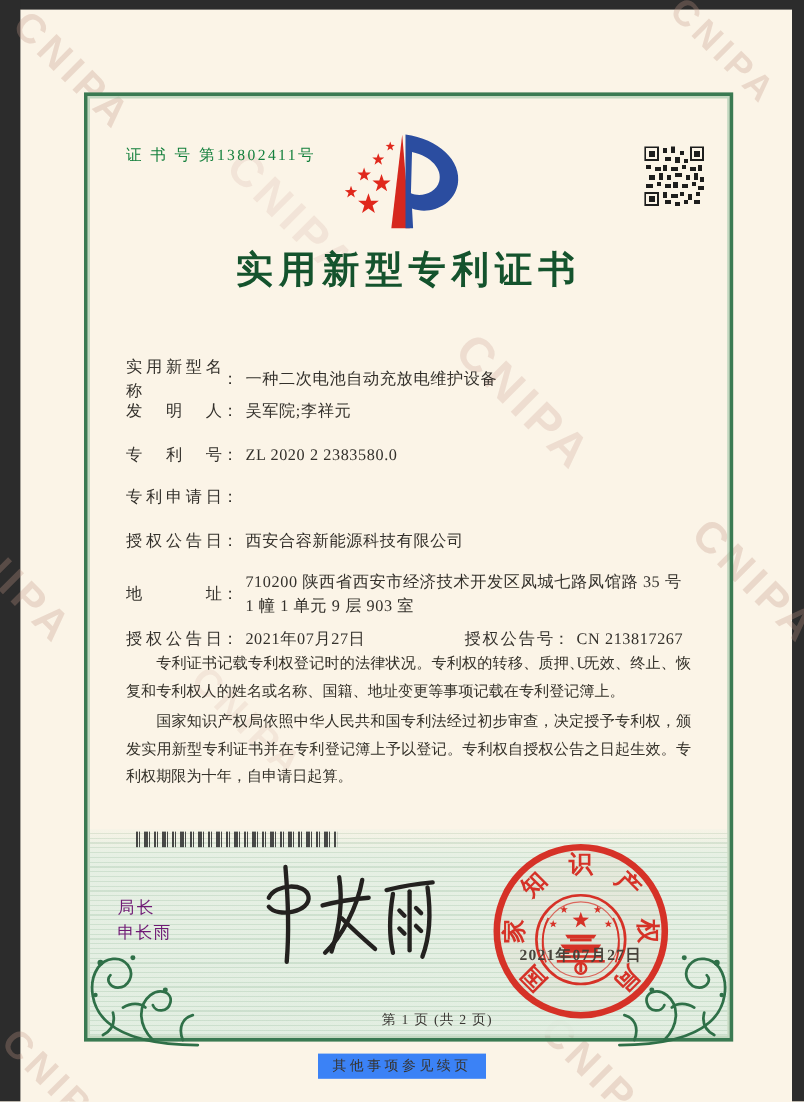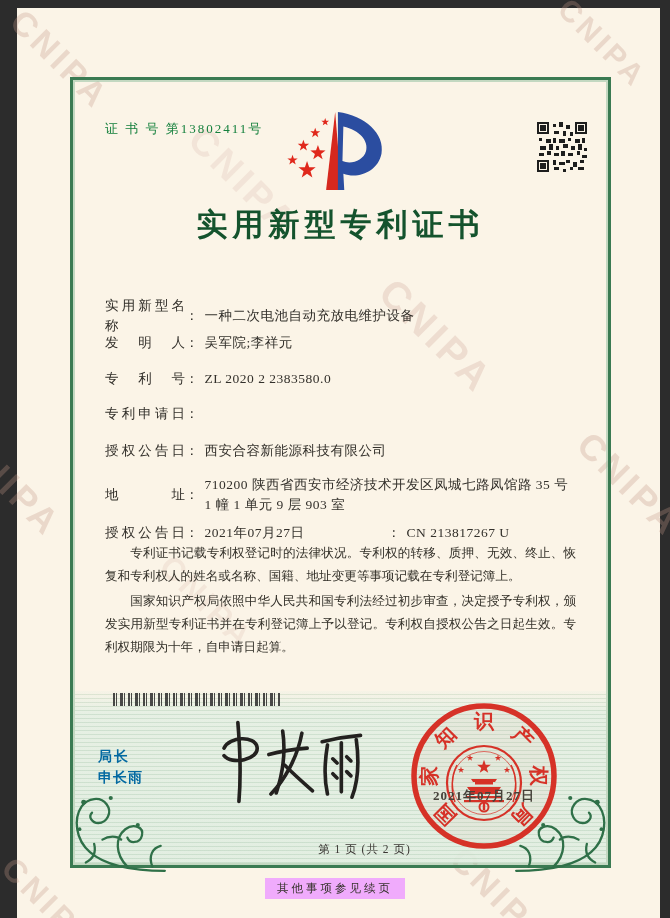--- a/index.html
+++ b/index.html
@@ -77,21 +77,21 @@
   .barcode {
     position:absolute; left:40px; top:613px; width:168px; height:13px;
     background:repeating-linear-gradient(90deg,
       #2b2b2b 0 2px, transparent 2px 3px,
       #2b2b2b 3px 4px, transparent 4px 7px,
       #2b2b2b 7px 10px, transparent 10px 11px,
       #2b2b2b 11px 12px, transparent 12px 15px);
     opacity:.85;
   }
 
-  .signer { position:absolute; left:25px; top:668px; font-size:14px; color:#0369a1; letter-spacing:2px;font-weight:bold; }
+  .signer { position:absolute; left:25px; top:668px; font-size:14px; color:#701a75; letter-spacing:2px; }
   .signer .name { margin-top:3px; letter-spacing:1px; }
   .signature { position:absolute; left:130px; top:634px; width:170px; height:96px; }
 
   .seal { position:absolute; left:336px; top:621px; width:150px; height:150px; opacity:.95; }
   .seal-ch { font-size:20px; font-weight:bold; fill:#d6281e;
     text-anchor:middle; dominant-baseline:central;
     font-family:"Liberation Serif","DejaVu Serif",serif; }
   .seal-date {
     position:absolute; left:336px; top:707px; width:150px;
     text-align:center; font-size:13px; font-weight:bold;
@@ -100,21 +100,21 @@
 
   .page-num {
     position:absolute; left:0; top:762px; width:100%;
     text-align:center; font-size:11.5px; color:#3a3733; letter-spacing:1px;padding-left:48px;
   }
 
   .footer-note {
     position:absolute; left:0; top:878px; width:670px; text-align:center; z-index:3;
   }
   .footer-note span {
-    display:inline-block; background:#f0abfc; padding:3px 12px;
+    display:inline-block; background:#3b82f6; padding:3px 12px;
     font-size:11.5px; letter-spacing:3px; color:#36332d;
   }
 </style>
 </head>
 <body>
 
 <div class="edge edge-top"></div>
 <div class="edge edge-left"></div>
 <div class="edge edge-right"></div>
 
@@ -261,20 +261,21 @@
   <div class="row" style="top:395px">
     <span class="flabel">地址</span>
       <span class="fcolon">：</span>
     <span class="fvalue">710200 陕西省西安市经济技术开发区凤城七路凤馆路 35 号 1 幢 1 单元 9 层 903 室</span>
   </div>
   <div class="row" style="top:443px">
     <span class="flabel">授权公告日</span>
       <span class="fcolon">：</span>
     <span class="fvalue">2021年07月27日</span>
     <span class="grant-no-group">
+      <span class="flabel">授权公告号</span>
         <span class="fcolon">：</span>
       <span class="fvalue">CN 213817267 U</span>
     </span>
   </div>
 
   <div class="legal">
     <p>专利证书记载专利权登记时的法律状况。专利权的转移、质押、无效、终止、恢复和专利权人的姓名或名称、国籍、地址变更等事项记载在专利登记簿上。</p>
     <p>国家知识产权局依照中华人民共和国专利法经过初步审查，决定授予专利权，颁发实用新型专利证书并在专利登记簿上予以登记。专利权自授权公告之日起生效。专利权期限为十年，自申请日起算。</p>
   </div>
 

